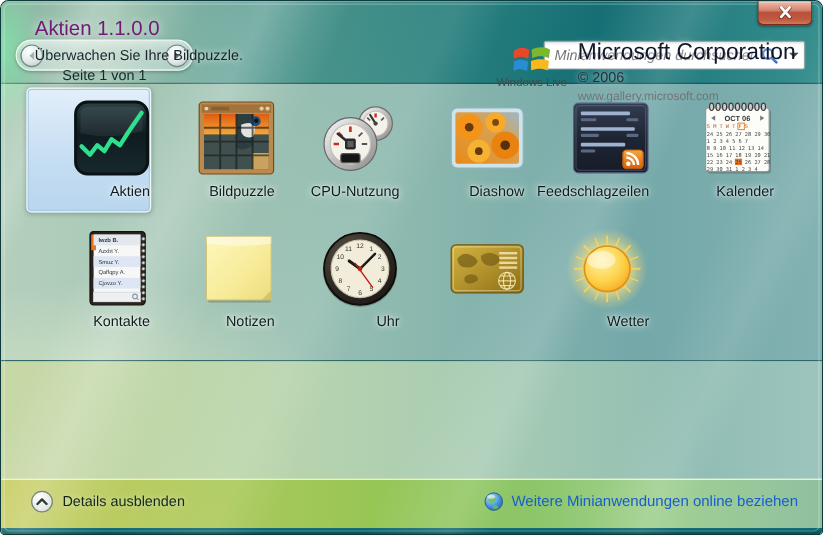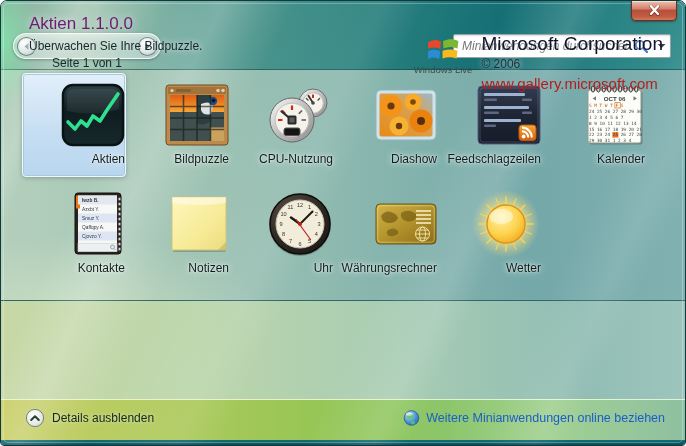--- a/index.html
+++ b/index.html
@@ -75,21 +75,21 @@
   
   .details-left{position:absolute;left:28px;top:13px;z-index:5;}
   .d-title{font-size:17px;color:#701a75;text-shadow:0 0 8px rgba(255,255,255,.9);}
   .d-desc{font-size:12px;color:#18262a;margin-top:5px;text-shadow:0 0 6px rgba(255,255,255,.9);}
   .details-right{position:absolute;right:22px;top:32px;display:flex;align-items:flex-start;gap:9px;z-index:5;}
   .logo-col{display:flex;flex-direction:column;align-items:center;margin-top:2px;}
   .logo-caption{font-size:9.5px;color:#3c4c4c;margin-top:1px;white-space:nowrap;text-align:right;}
   .pub-col{display:flex;flex-direction:column;}
   .d-publisher{font-size:19px;color:#0f172a;text-shadow:0 0 6px rgba(255,255,255,.9);}
   .d-copy{font-size:12px;color:#22323a;margin-top:2px;text-shadow:0 0 6px rgba(255,255,255,.9);}
-  .d-link{font-size:15px;color:#b91c1c;margin-top:4px;text-decoration:none;cursor:pointer;}
+  .d-link{font-size:10px;color:#737373;margin-top:4px;text-decoration:none;cursor:pointer;}
 
   
   .footer-left{position:absolute;left:24px;top:407px;display:flex;align-items:center;gap:7px;z-index:5;cursor:default;}
   .footer-left .txt{font-size:12px;color:#14281a;text-shadow:0 0 5px rgba(255,255,255,.6);}
   .footer-right{position:absolute;right:20px;top:408px;display:flex;align-items:center;gap:6px;z-index:5;cursor:pointer;}
   .footer-right .txt{font-size:12.5px;color:#1a5ecc;}
 
   .mono{font-family:"DejaVu Sans Mono",monospace;}
 </style>
 </head>
@@ -429,21 +429,20 @@
           <rect x="41" y="15" width="15" height="2"></rect>
               <rect x="41" y="19" width="15" height="2"></rect>
         </g>
         <g stroke="rgba(252,240,190,.8)" fill="none" stroke-width="1">
           <circle cx="47.5" cy="31" r="7"></circle>
           <ellipse cx="47.5" cy="31" rx="3" ry="7"></ellipse>
           <path d="M40.5 31 h14 M42 27 h11 M42 35 h11"></path>
         </g>
       </svg>
         </div>
-      <span class="label">Währungsrechner</span>
     </div>
 
     <div class="cell">
       <div class="icon-wrap">
           <svg width="70" height="70" viewBox="0 0 70 70">
         <defs>
           <radialGradient id="glowG" cx=".5" cy=".5" r=".5">
             <stop offset=".45" stop-color="rgba(255,235,130,.85)"></stop>
                 <stop offset=".75" stop-color="rgba(255,225,120,.35)"></stop>
                 <stop offset="1" stop-color="rgba(255,225,120,0)"></stop>

